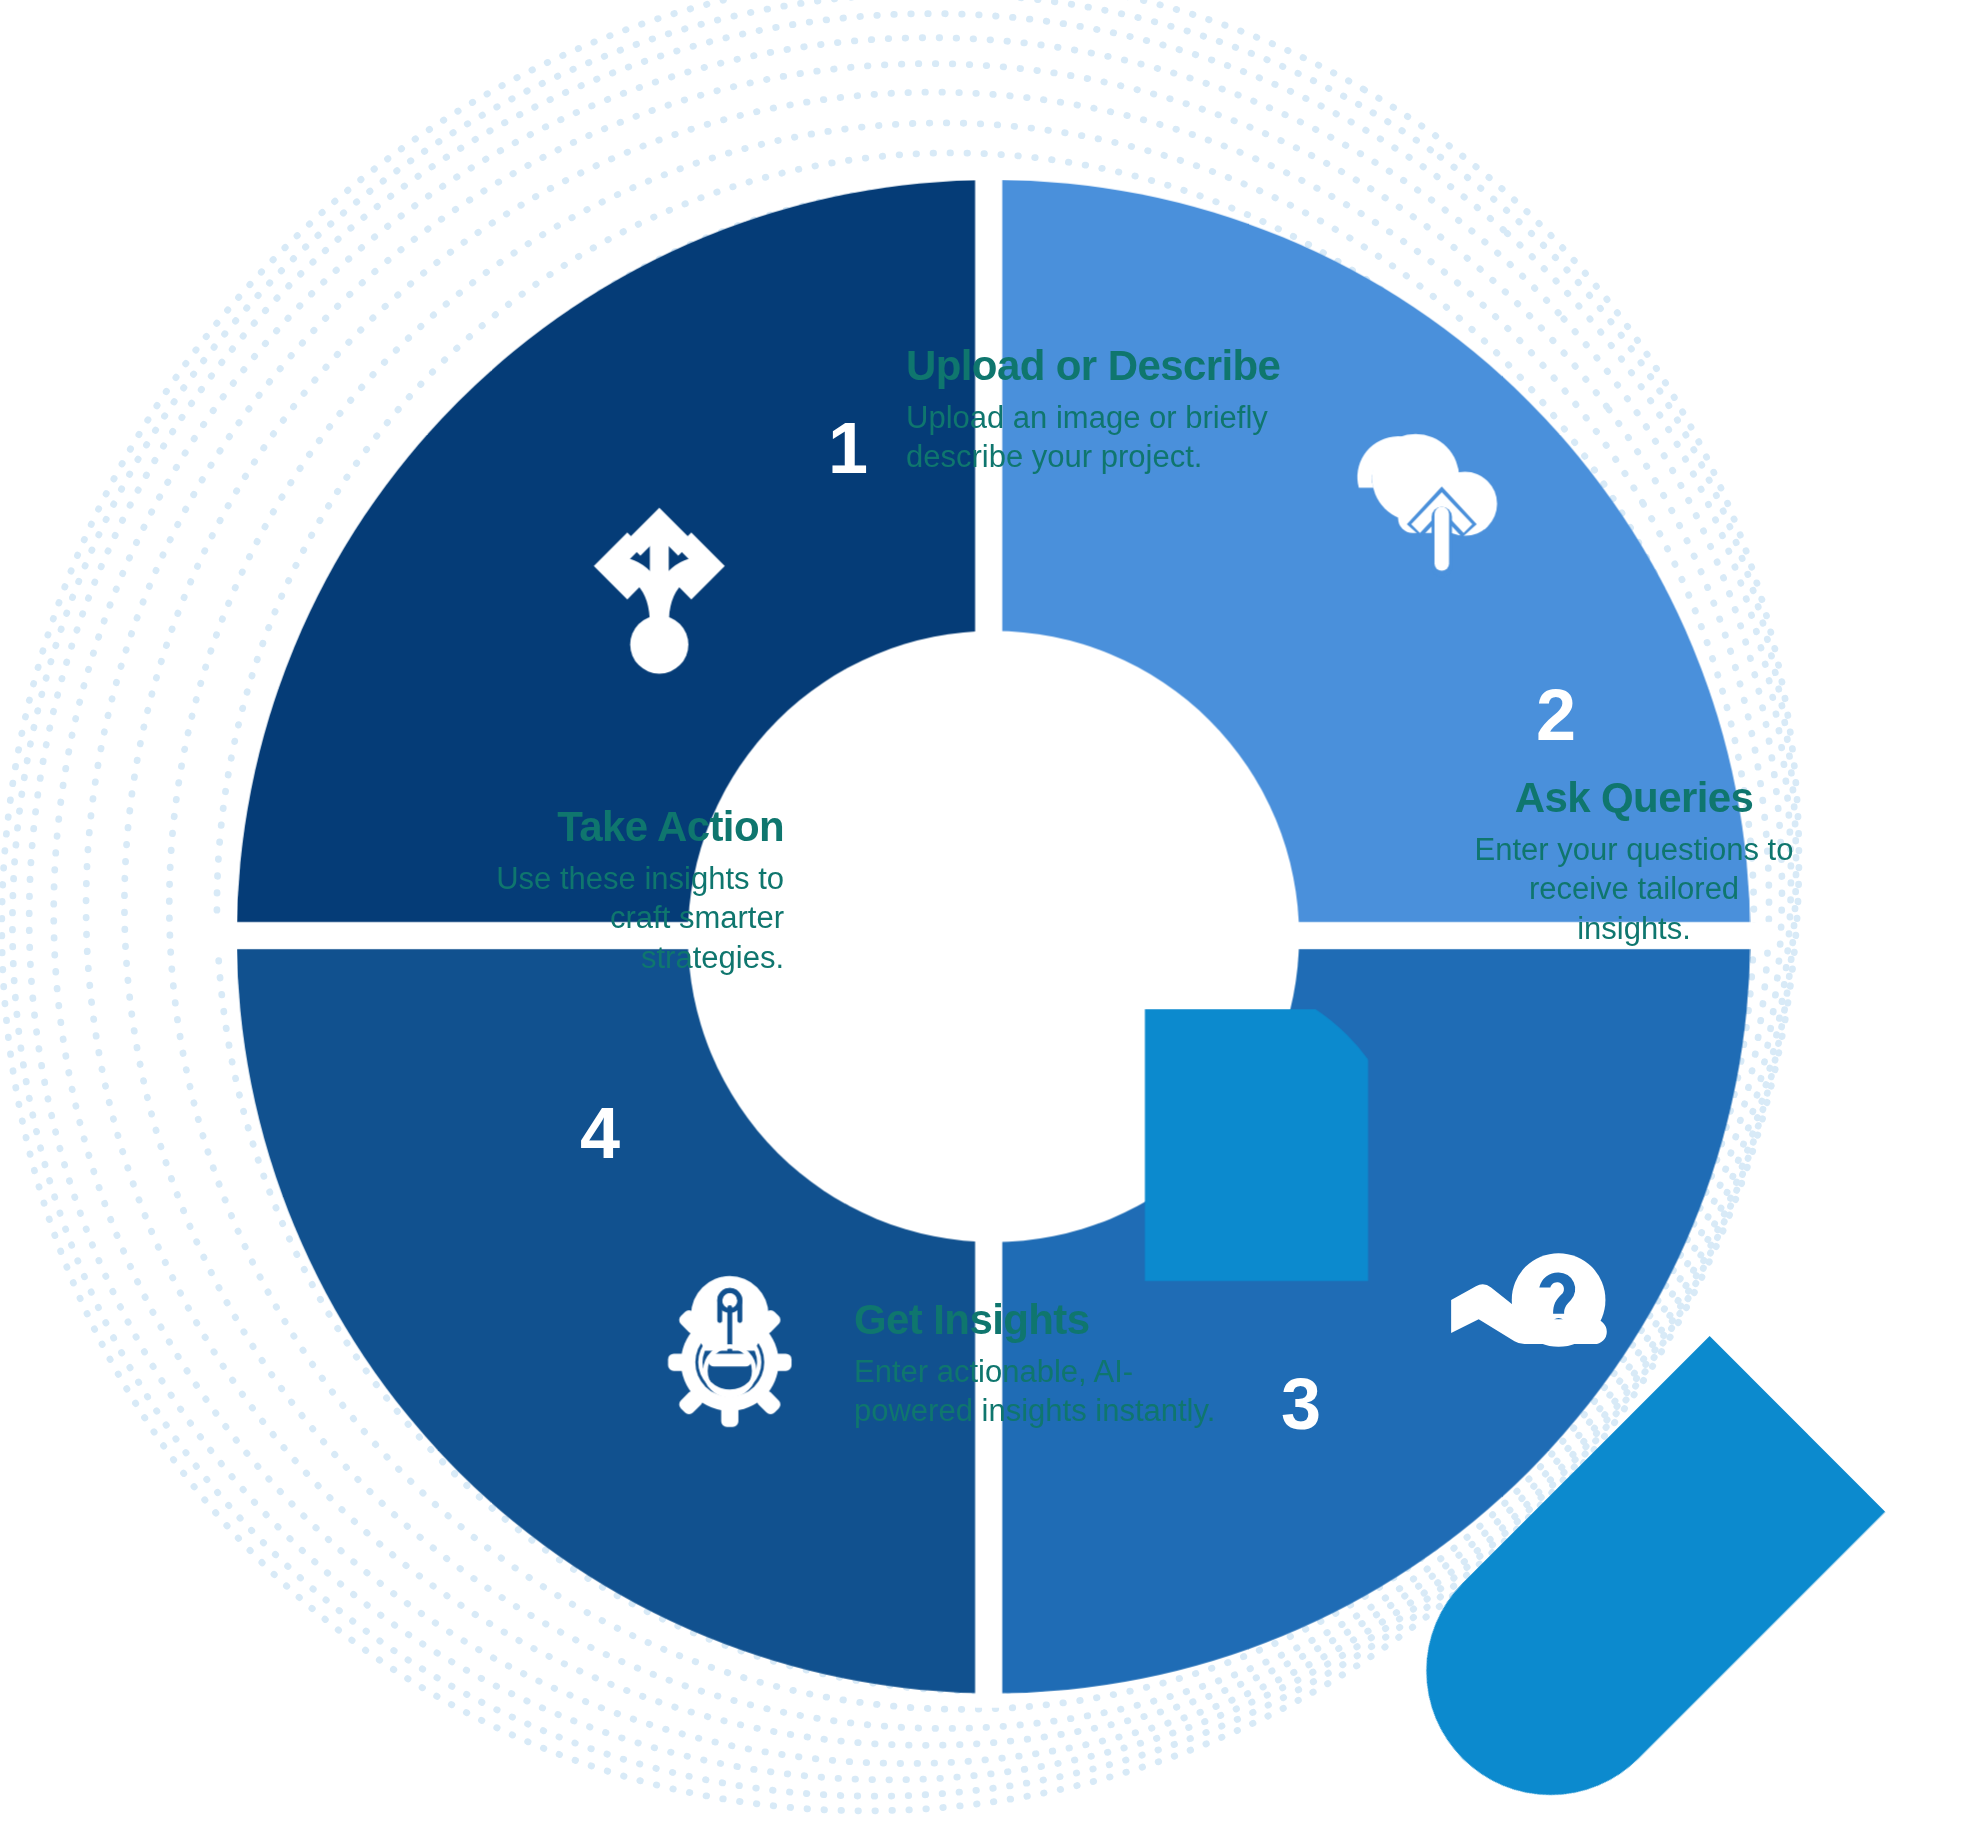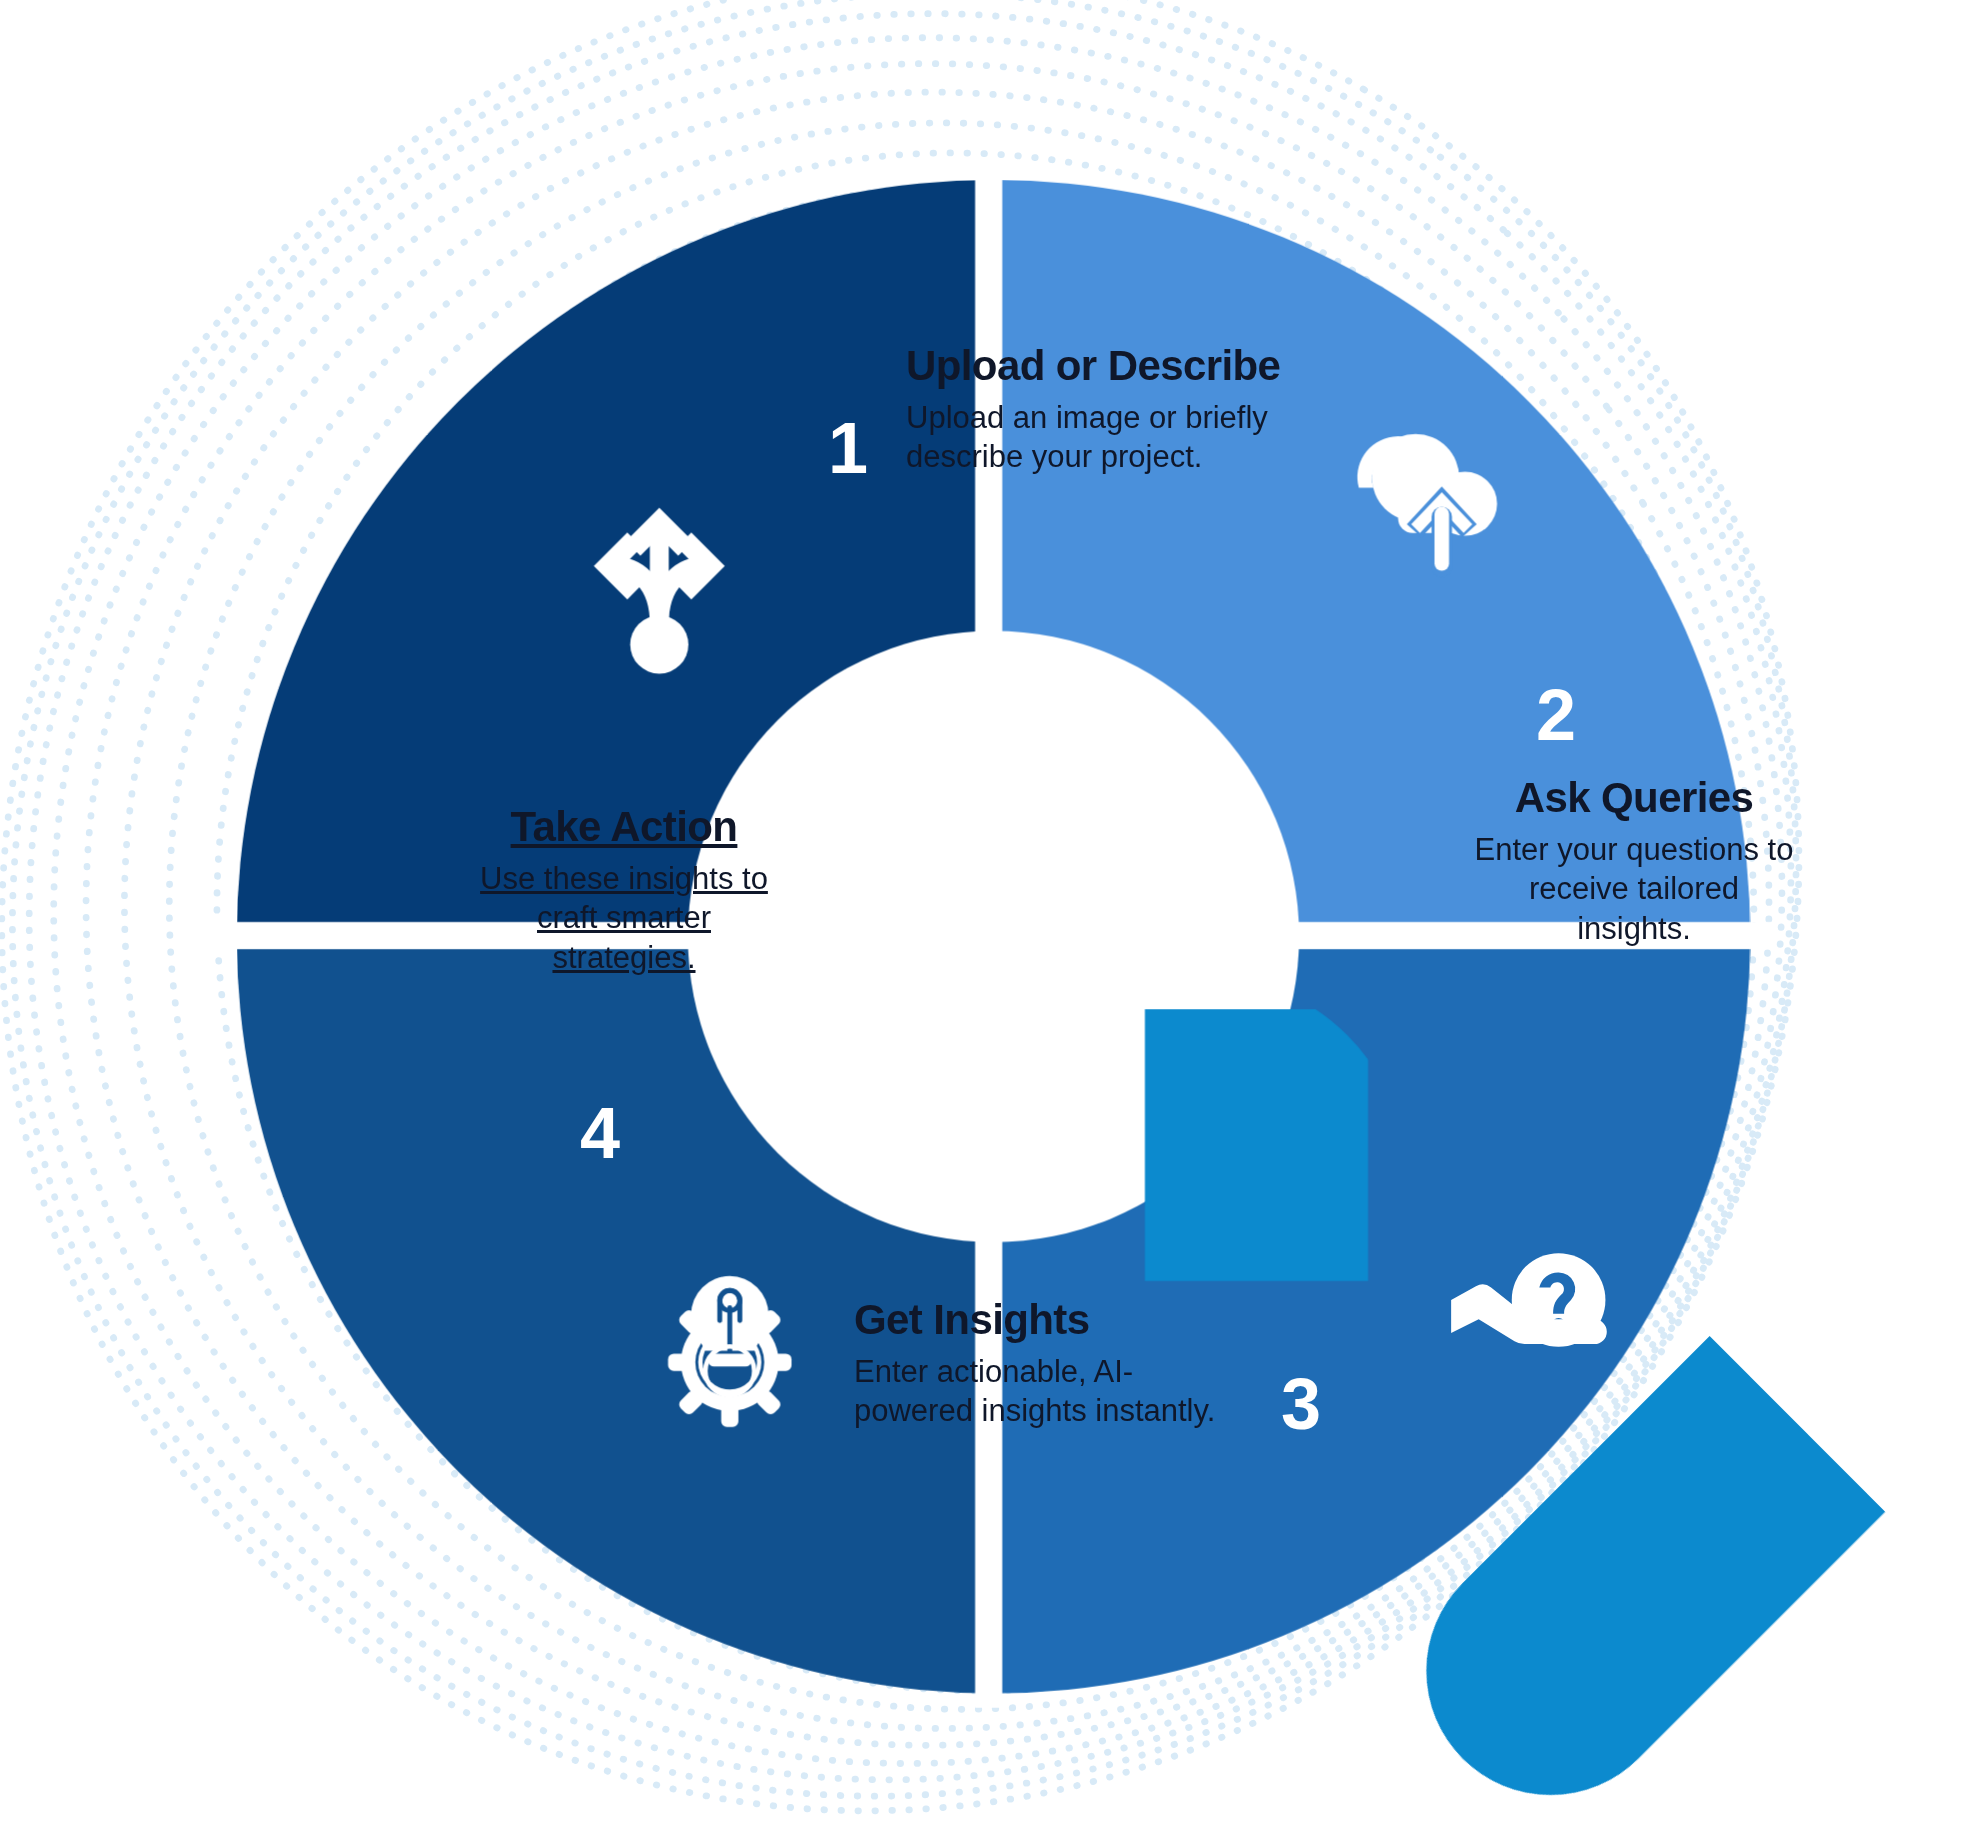--- a/index.html
+++ b/index.html
@@ -29,21 +29,21 @@
   }
   .txt-layer {
     position: absolute;
     left: 0; top: 0;
     width: 1987px;
     height: 1841px;
     pointer-events: none;
   }
   .step-block {
     position: absolute;
-    color: #0f172a;
+    color: #0f766e;
   }
   .step-title {
     font-weight: bold;
     font-size: 42px;
     letter-spacing: -0.6px;
     line-height: 1.05;
     margin: 0 0 9.7px 0;
     white-space: nowrap;
   }
   .step-desc {
@@ -66,21 +66,21 @@
 
   
   #step-2-block { left: 1474px; top: 776px; width: 320px; text-align: center; }
   #step-2-number { left: 1536px; top: 679px; }
 
   
   #step-3-block { left: 854px; top: 1298px; width: 388px; text-align: left; }
   #step-3-number { left: 1281px; top: 1368px; }
 
   
-  #step-4-block { left: 464px; top: 805px; width: 320px; text-align: center; text-decoration: underline; }
+  #step-4-block { left: 464px; top: 805px; width: 320px; text-align: right; }
   #step-4-number { left: 580px; top: 1097px; }
 </style>
 </head>
 <body>
 
 <div id="stage">
 
   <svg id="infographic-svg" viewBox="0 0 2048 1897" xmlns="http://www.w3.org/2000/svg">
     <defs>
 

